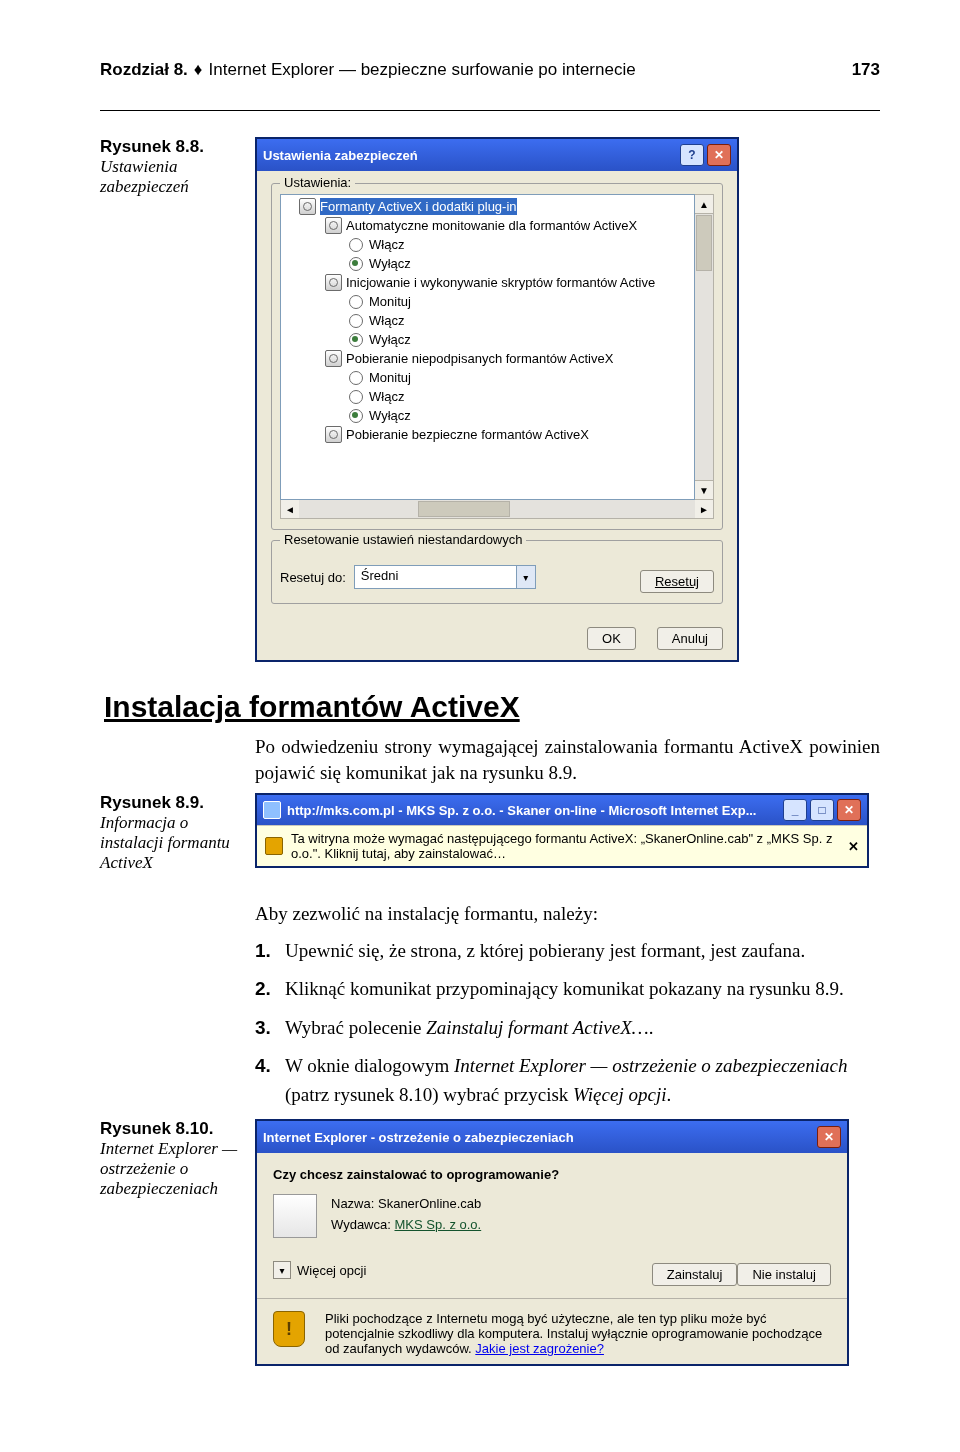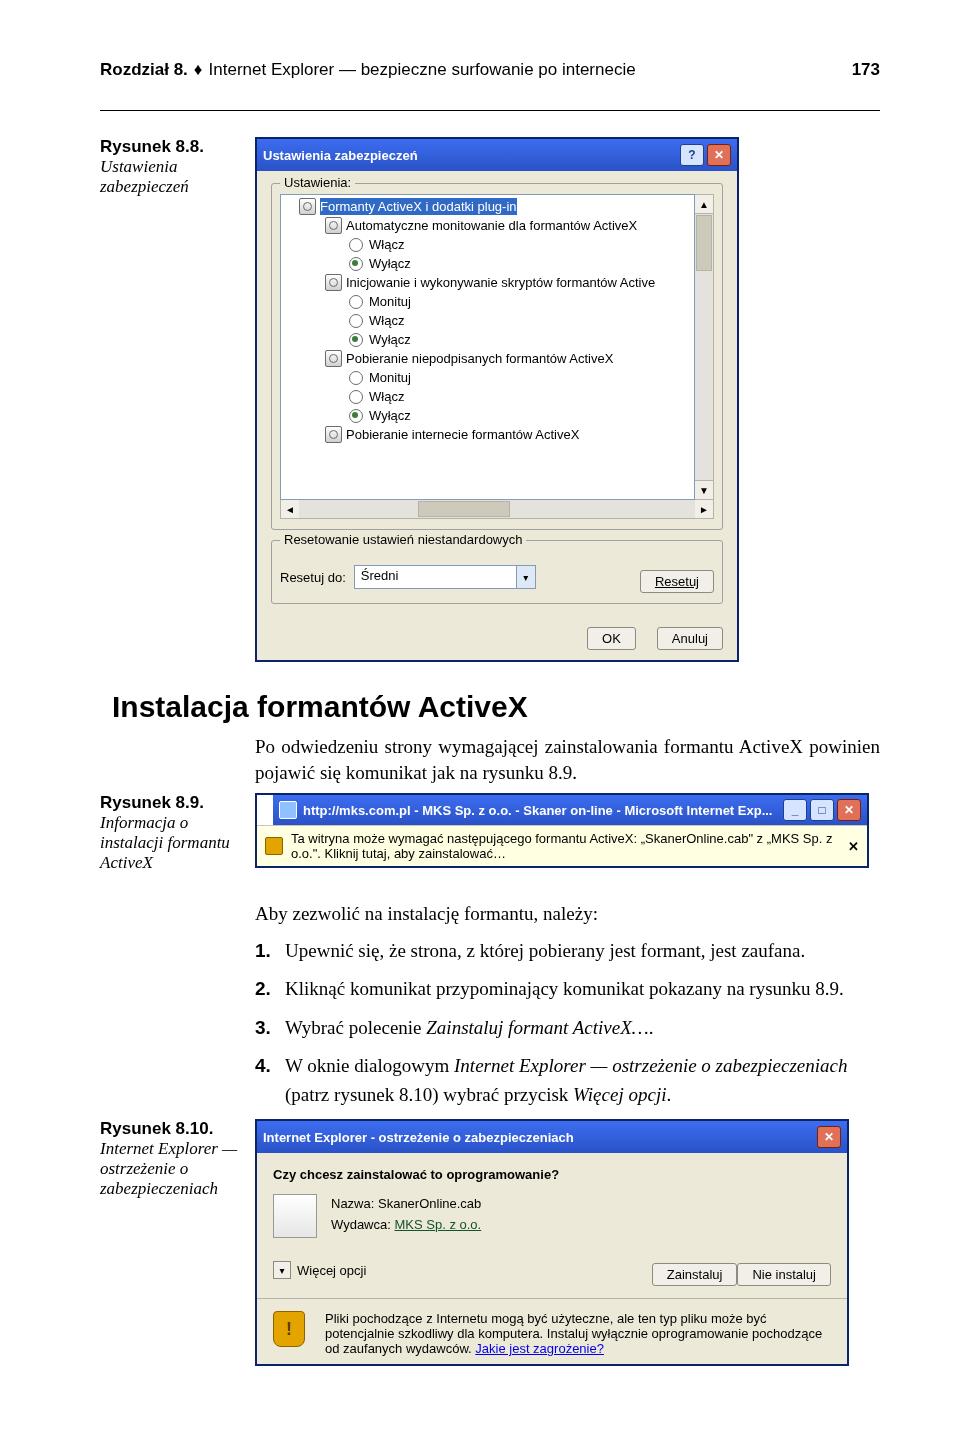--- a/index.html
+++ b/index.html
@@ -47,26 +47,26 @@
 .sel-row{background:#316ac5;color:#fff;}
 
 .reset-row{display:flex;align-items:center;margin-top:10px;gap:8px;}
 .combo{flex:0 0 180px;display:flex;background:#fff;border:1px solid #7f9db9;height:22px;}
 .combo span{flex:1;padding:2px 6px;}
 .combo .dd{width:18px;background:#dfe8f6;border-left:1px solid #7f9db9;display:flex;align-items:center;justify-content:center;font-size:10px;}
 .btn{background:#f1efe8;border:1px solid #8d8a7f;border-radius:3px;padding:3px 14px;font-size:13px;text-decoration:underline;margin-top:9px;}
 .btn.plain{text-decoration:none;}
 .dlg-foot{display:flex;justify-content:flex-end;gap:21px;padding-top:4px;}
 
-.h2{font-family:Arial,sans-serif;font-weight:bold;font-size:30px;margin:22px 0 10px 12px;}
+.h2{font-family:Arial,sans-serif;font-weight:bold;font-size:30px;margin:22px 0 10px 4px;text-decoration:underline;}
 .para{font-size:19px;line-height:1.35;margin:0 0 8px 0;text-align:justify;}
 .indent-block{margin-left:155px;}
 
 .ie-bar{border:2px solid #0a246a;background:#fff;font-family:Tahoma,Arial,sans-serif;font-size:13px;width:610px;}
-.ie-title{background:linear-gradient(#3c6df0,#2a52c7);color:#fff;padding:4px 6px;display:flex;align-items:center;margin-left:16px;}
+.ie-title{background:linear-gradient(#3c6df0,#2a52c7);color:#fff;padding:4px 6px;display:flex;align-items:center;}
 .ie-title .ico{width:16px;height:16px;background:#8fc0ff;border:1px solid #fff;border-radius:2px;margin-right:6px;}
 .ie-title span.t{flex:1;font-weight:bold;white-space:nowrap;overflow:hidden;text-overflow:ellipsis;}
 .info-row{background:#ffffe1;border-top:1px solid #c9c7ba;padding:5px 8px;display:flex;align-items:center;}
 .shield{width:16px;height:16px;background:#e4a400;border:1px solid #8a6400;border-radius:2px;margin-right:8px;flex-shrink:0;}
 .xbtn{margin-left:8px;font-weight:bold;flex-shrink:0;}
 
 ol.steps{font-size:19px;line-height:1.5;padding-left:0;margin:10px 0 10px 0;list-style:none;}
 ol.steps li{display:flex;margin-bottom:10px;}
 ol.steps li .num{font-family:Arial,sans-serif;font-weight:bold;width:30px;flex-shrink:0;}
 ol.steps li .txt{flex:1;}
@@ -159,21 +159,21 @@
                 <div class="node ind2" style="padding-left:68px;">
                     <span class="radio-icon"></span>
                     <span>Włącz</span>
                   </div>
                 <div class="node ind2" style="padding-left:68px;">
                     <span class="radio-icon sel"></span>
                     <span>Wyłącz</span>
                   </div>
                 <div class="node ind2">
                     <span class="gear-icon"></span>
-                    <span>Pobieranie internecie formantów ActiveX</span>
+                    <span>Pobieranie bezpieczne formantów ActiveX</span>
                   </div>
               </div>
               <div class="vscroll">
                 <div class="sbtn">▲</div>
                 <div class="thumb"></div>
                 <div class="sbtn bottom">▼</div>
               </div>
             </div>
             <div class="hscroll">
               <div class="hbtn">◄</div>

